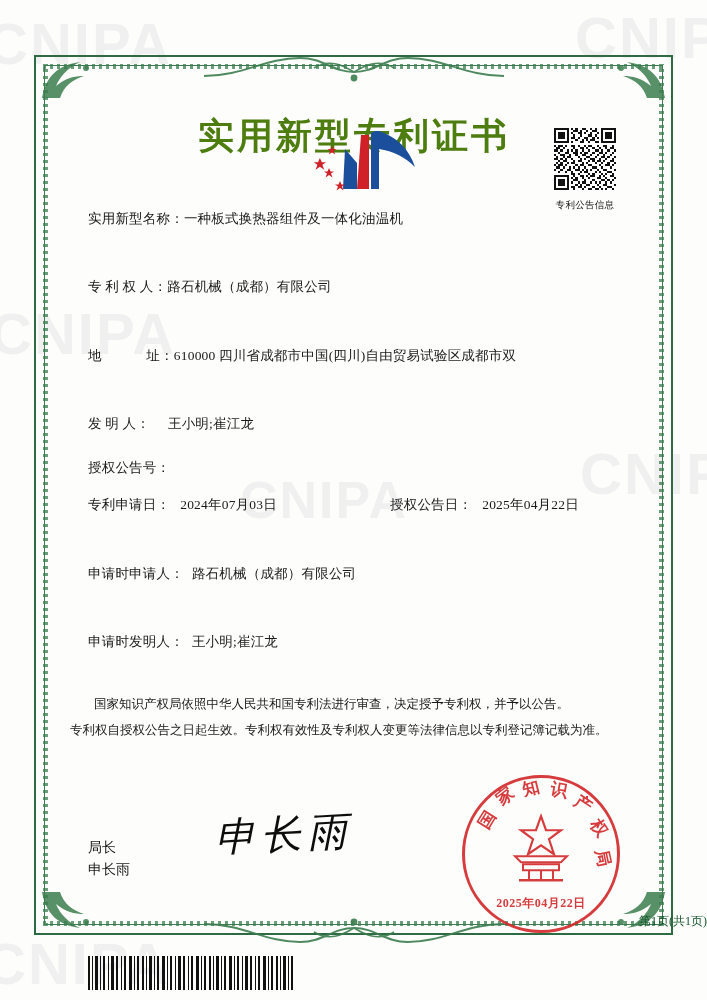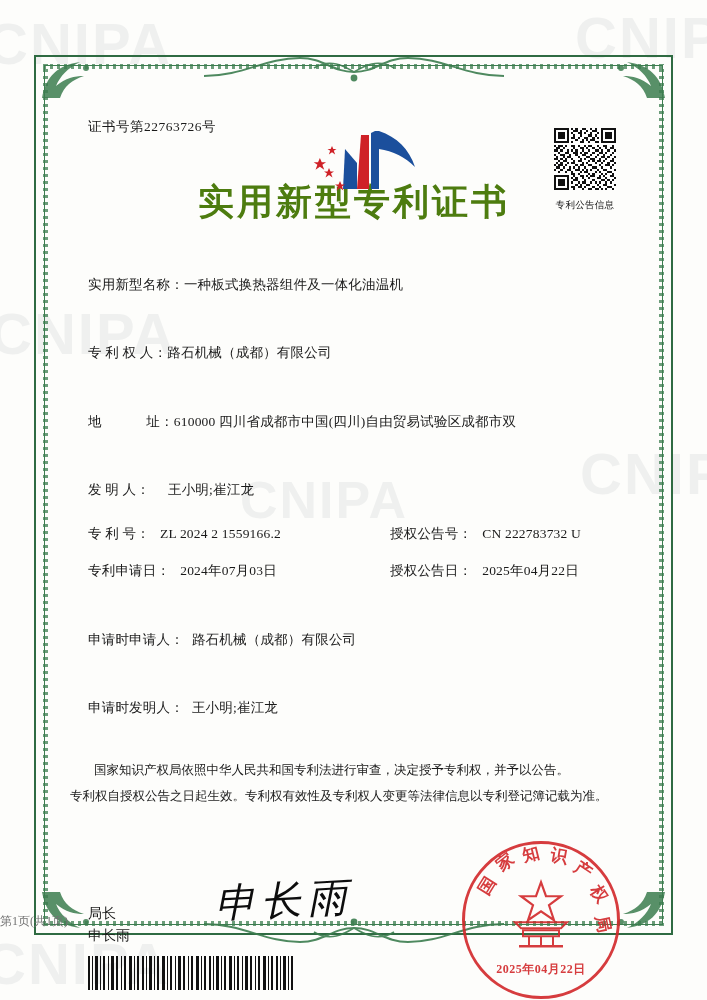--- a/index.html
+++ b/index.html
@@ -257,23 +257,23 @@
   .seal-ring-char > span {
     position: absolute;
     transform: translate(-50%, -50%);
     display: block;
   }
 
   .page-no {
     position: absolute;
     left: 0; right: 0;
     bottom: 70px;
-    text-align: left;
+    text-align: right;
     font-size: 12px;
-    color: #737373;
+    color: #14532d;
   }
 
   
   .barcode {
     position: absolute;
     left: 88px;
     bottom: 10px;
     width: 205px;
     height: 34px;
   }
@@ -558,21 +558,20 @@
             <rect x="16" y="28" width="2" height="1"></rect>
             <rect x="19" y="28" width="2" height="1"></rect>
             <rect x="22" y="28" width="1" height="1"></rect>
             <rect x="24" y="28" width="1" height="1"></rect>
             <rect x="27" y="28" width="1" height="1"></rect>
         </g>
       </svg>
       <div class="qr-label">专利公告信息</div>
     </div>
 
-    <div class="cert-no">证书号第22763726号</div>
 
     <div class="title">实用新型专利证书</div>
 
     <div class="fields">
 
       <div class="row">
         <span class="lbl">实用新型名称：</span>
         <span class="val">一种板式换热器组件及一体化油温机</span>
       </div>
 
@@ -585,27 +584,22 @@
         <span class="lbl">地　　　 址：</span>
         <span class="val">610000 四川省成都市中国(四川)自由贸易试验区成都市双</span>
       </div>
 
       <div class="row" style="margin-bottom:24px;">
         <span class="lbl" style="padding-right:18px;">发 明 人：</span>
         <span class="val">王小明;崔江龙</span>
       </div>
 
       <div class="two-col">
-        <div class="col-a">
-          <span class="lbl" style="padding-right:10px;">专 利 号：</span>
-          <span class="val">ZL 2024 2 1559166.2</span>
-        </div>
         <div class="col-b">
           <span class="lbl" style="padding-right:10px;">授权公告号：</span>
-          <span class="val">CN 222783732 U</span>
         </div>
       </div>
 
       <div class="two-col" style="margin-bottom:24px;">
         <div class="col-a">
           <span class="lbl" style="padding-right:10px;text-align:right;">专利申请日：</span>
           <span class="val">2024年07月03日</span>
         </div>
         <div class="col-b">
           <span class="lbl" style="padding-right:10px;">授权公告日：</span>

